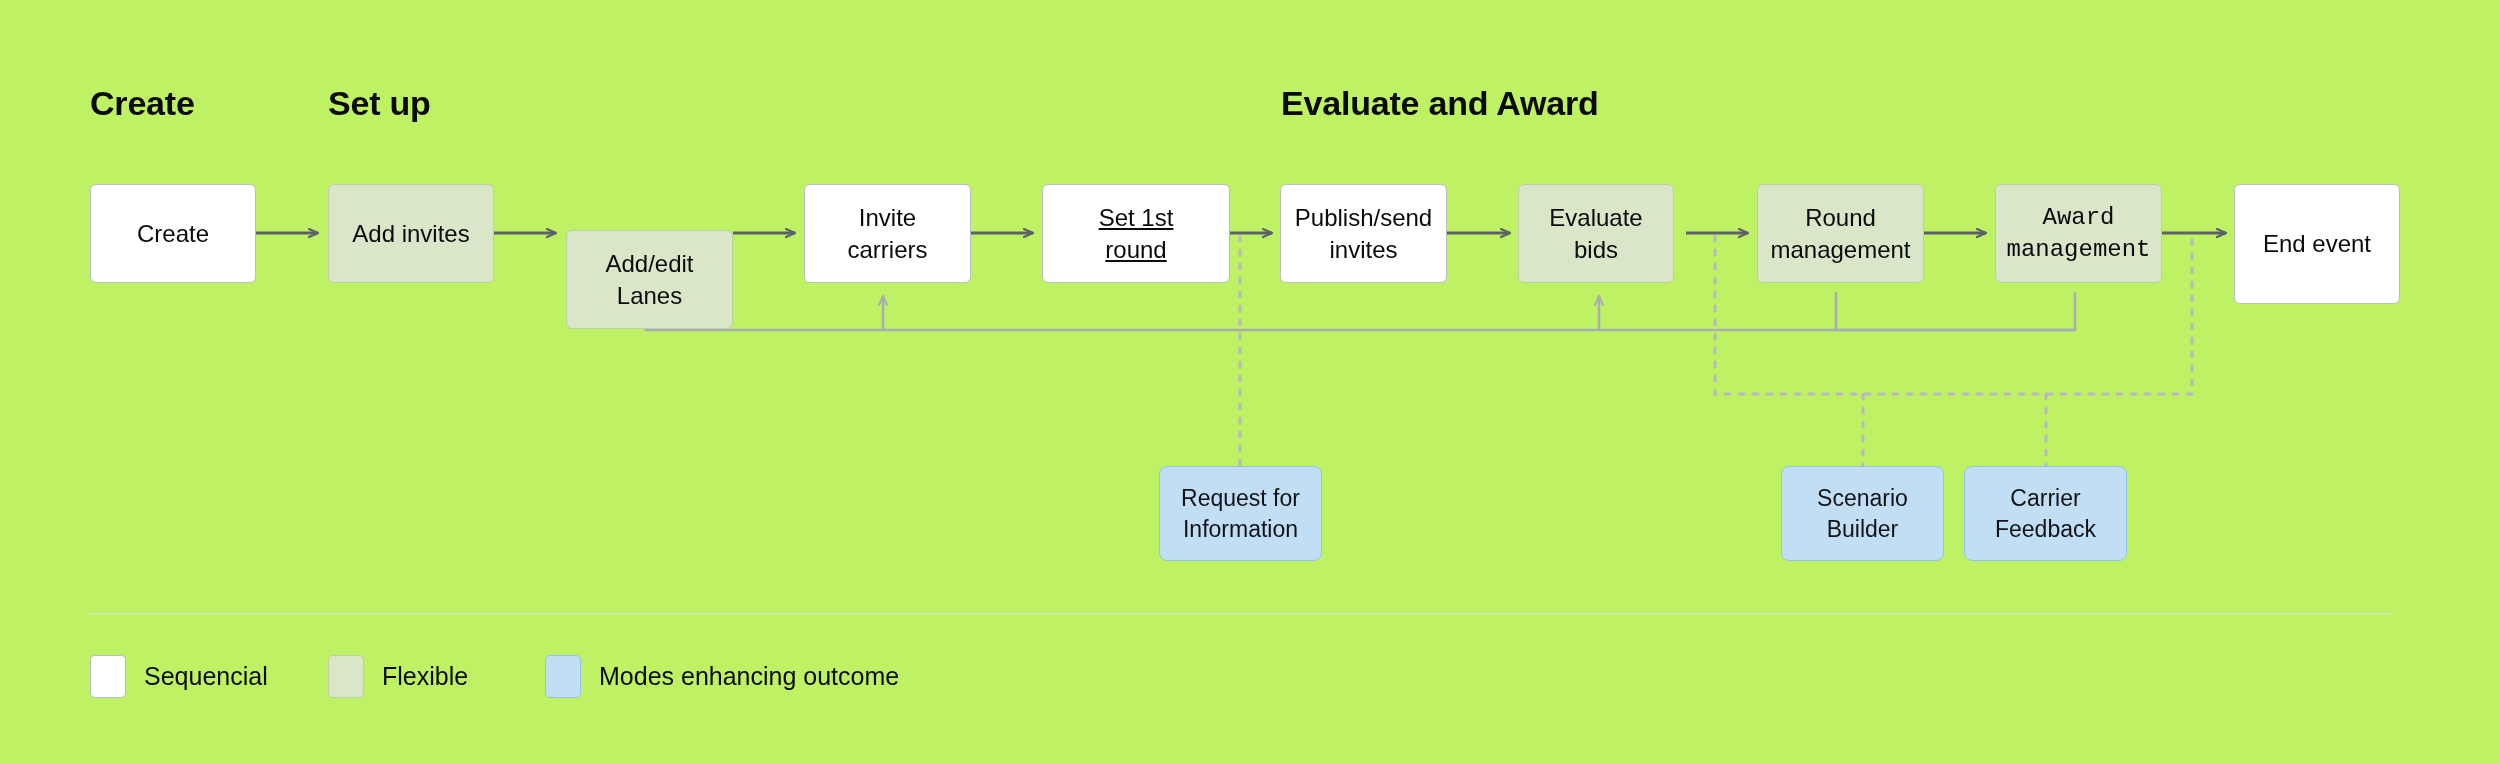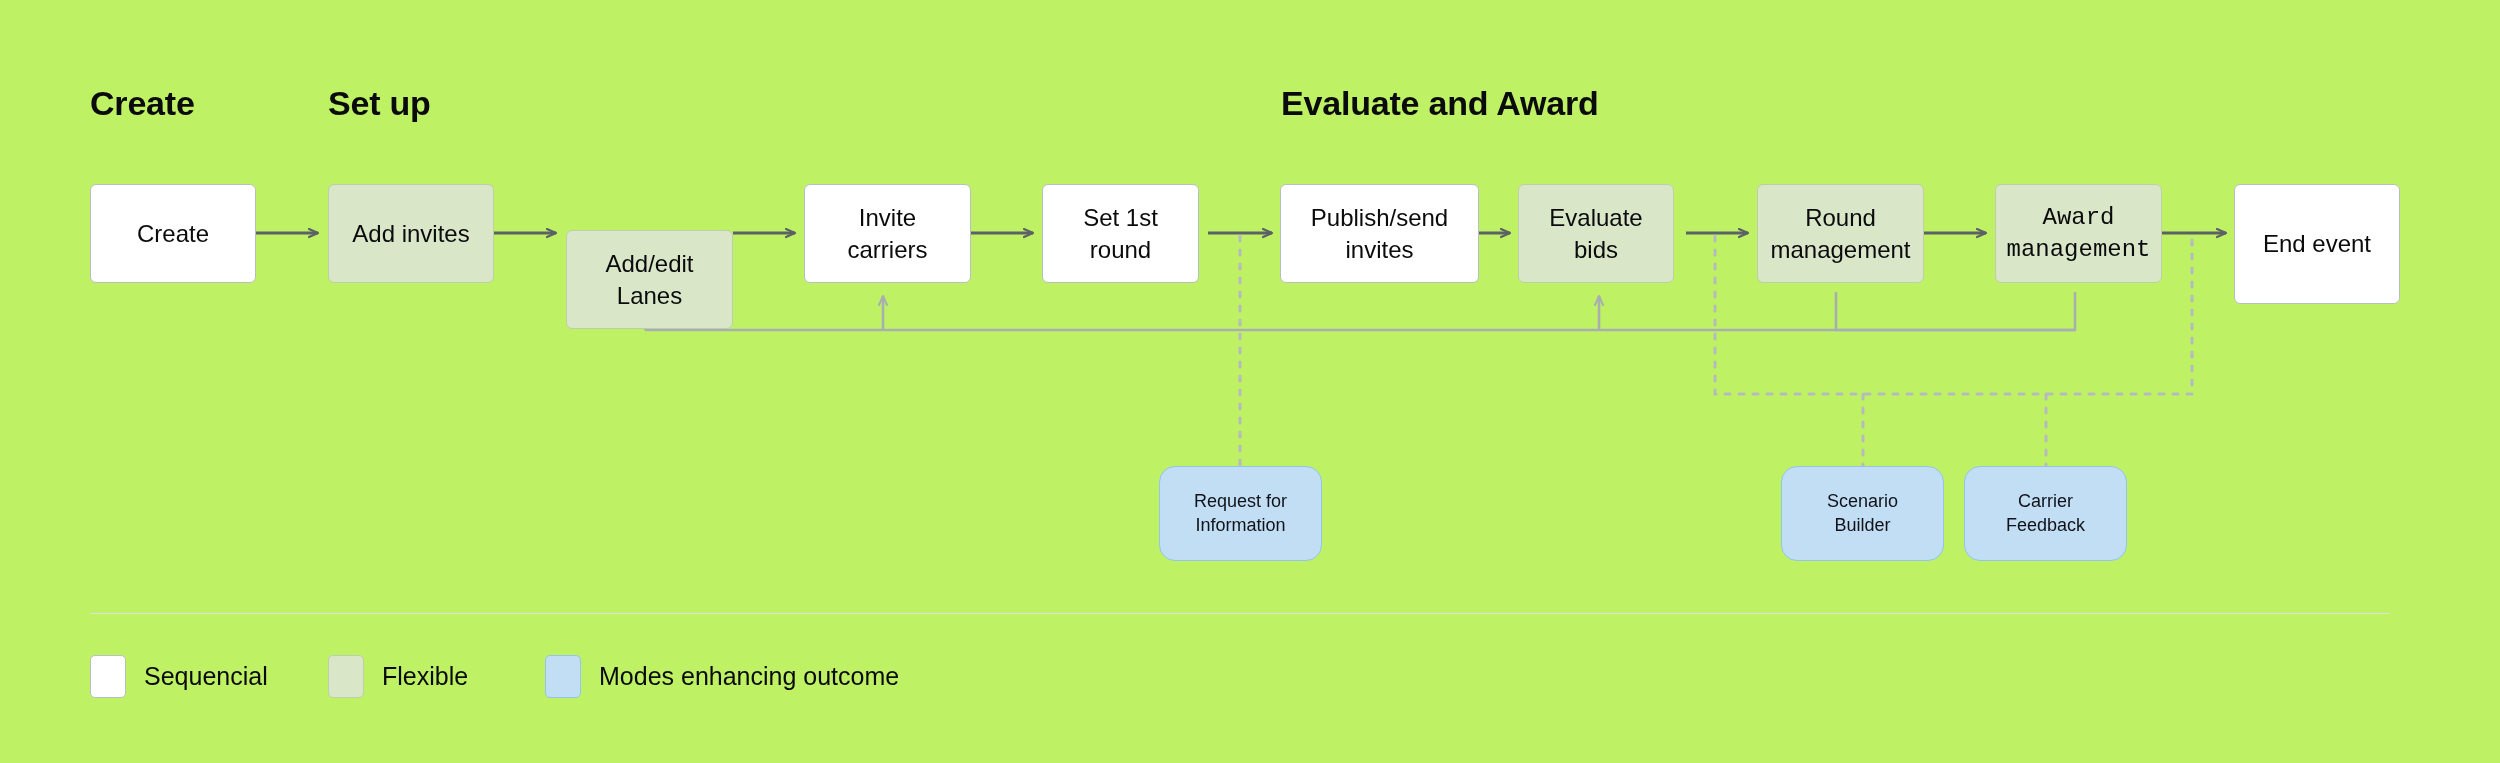--- a/index.html
+++ b/index.html
@@ -41,22 +41,22 @@
     font-size: 24px;
     line-height: 1.32;
     color: #0b0b0d;
     padding: 2px 6px;
   }
   .node.seq { background: #ffffff; border-color: #b9bec4; }
   .node.flex { background: #d9e7c8; border-color: #bcceaa; }
   .node.mode {
     background: #c2def5;
     border-color: #93c4ea;
-    border-radius: 16px;
-    font-size: 18px;
+    border-radius: 8px;
+    font-size: 23px;
     color: #111318;
   }
   #edges {
     position: absolute;
     left: 0; top: 0;
     width: 2500px;
     height: 763px;
     pointer-events: none;
   }
   .legend-rule {
@@ -142,24 +142,24 @@
   </div>
   <div class="node flex" style="left:328px; top:184px; width:166px; height:99px;">
     <span>Add invites</span>
   </div>
   <div class="node flex" style="left:566px; top:184px; width:167px; height:99px;margin-top:46px;">
     <span>Add/edit<br>Lanes</span>
   </div>
   <div class="node seq" style="left:804px; top:184px; width:167px; height:99px;">
     <span>Invite<br>carriers</span>
   </div>
-  <div class="node seq" style="left:1042px; top:184px; width:157px; height:99px;">
+  <div class="node seq" style="left:1042px; top:184px; width:188px; height:99px;text-decoration:underline;">
     <span>Set 1st<br>round</span>
   </div>
-  <div class="node seq" style="left:1280px; top:184px; width:199px; height:99px;">
+  <div class="node seq" style="left:1280px; top:184px; width:167px; height:99px;">
     <span>Publish/send<br>invites</span>
   </div>
   <div class="node flex" style="left:1518px; top:184px; width:156px; height:99px;">
     <span>Evaluate<br>bids</span>
   </div>
   <div class="node flex" style="left:1757px; top:184px; width:167px; height:99px;">
     <span>Round<br>management</span>
   </div>
   <div class="node flex" style="left:1995px; top:184px; width:167px; height:99px;font-family:Liberation Mono, monospace;">
     <span>Award<br>management</span>

